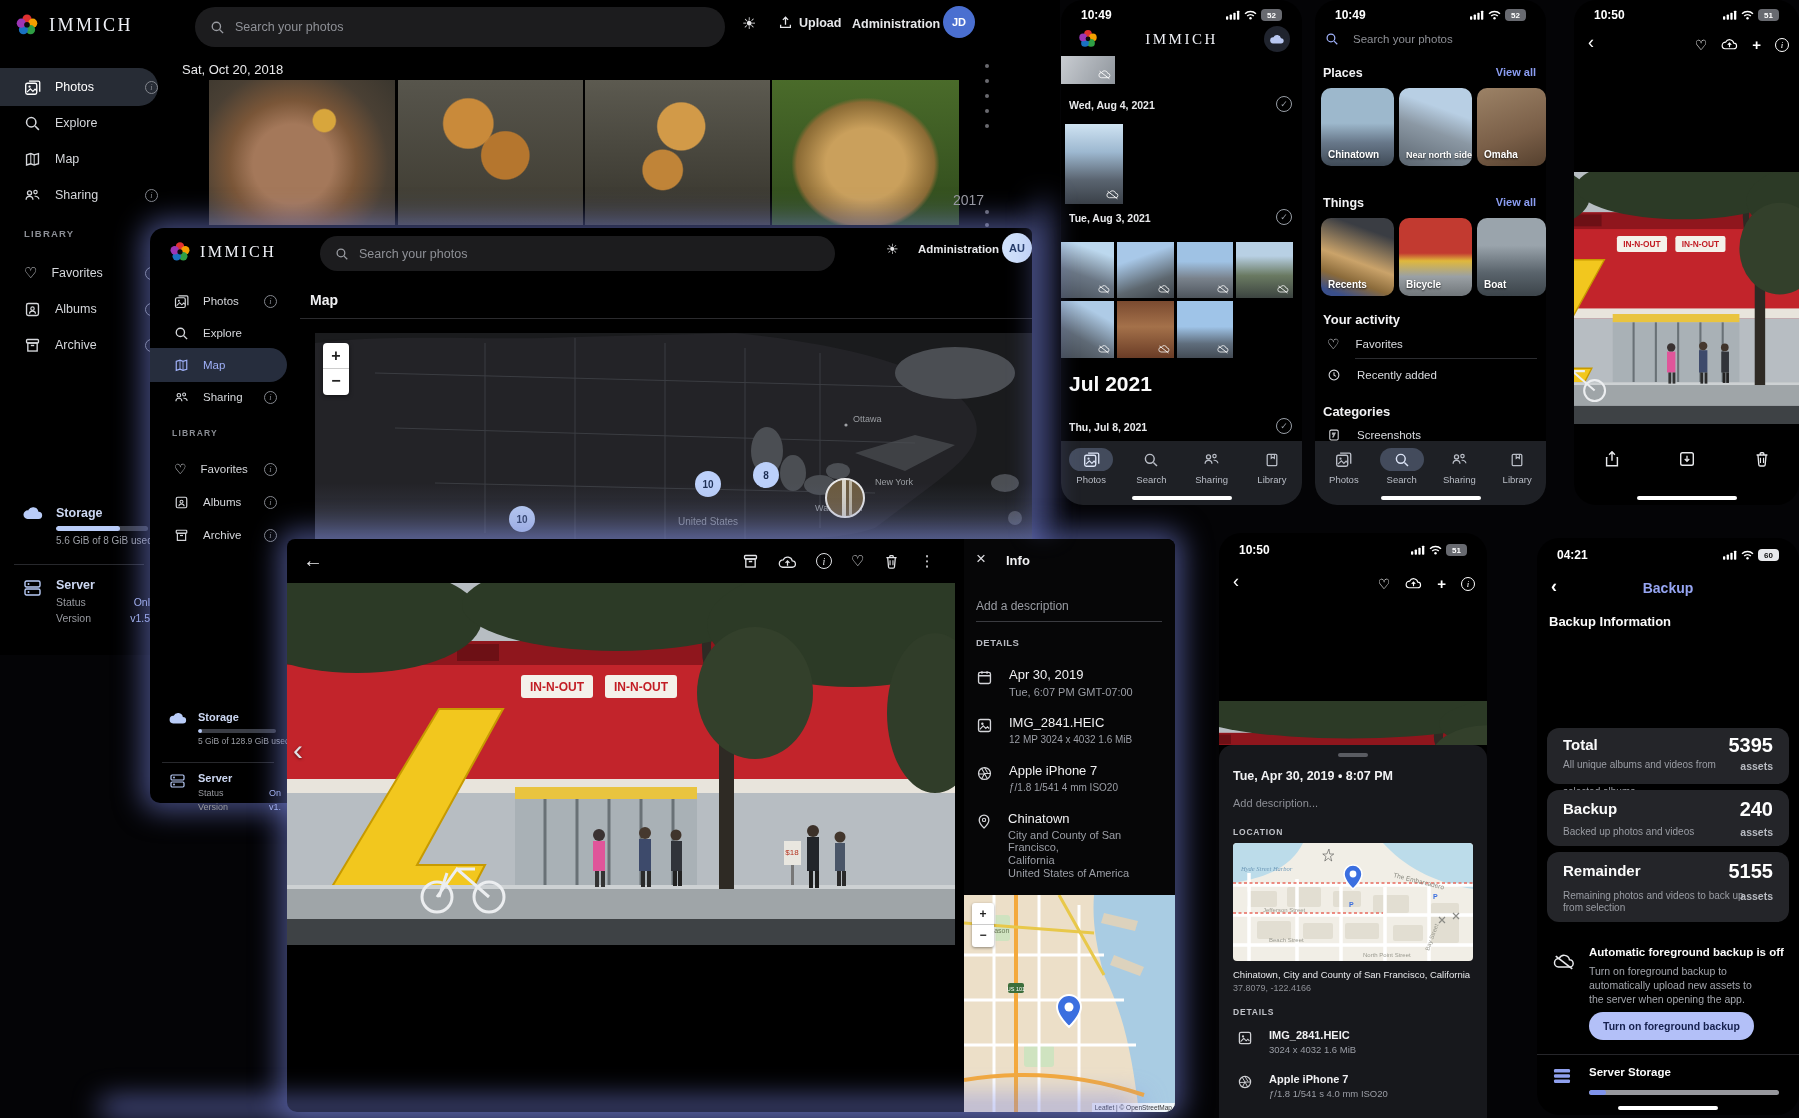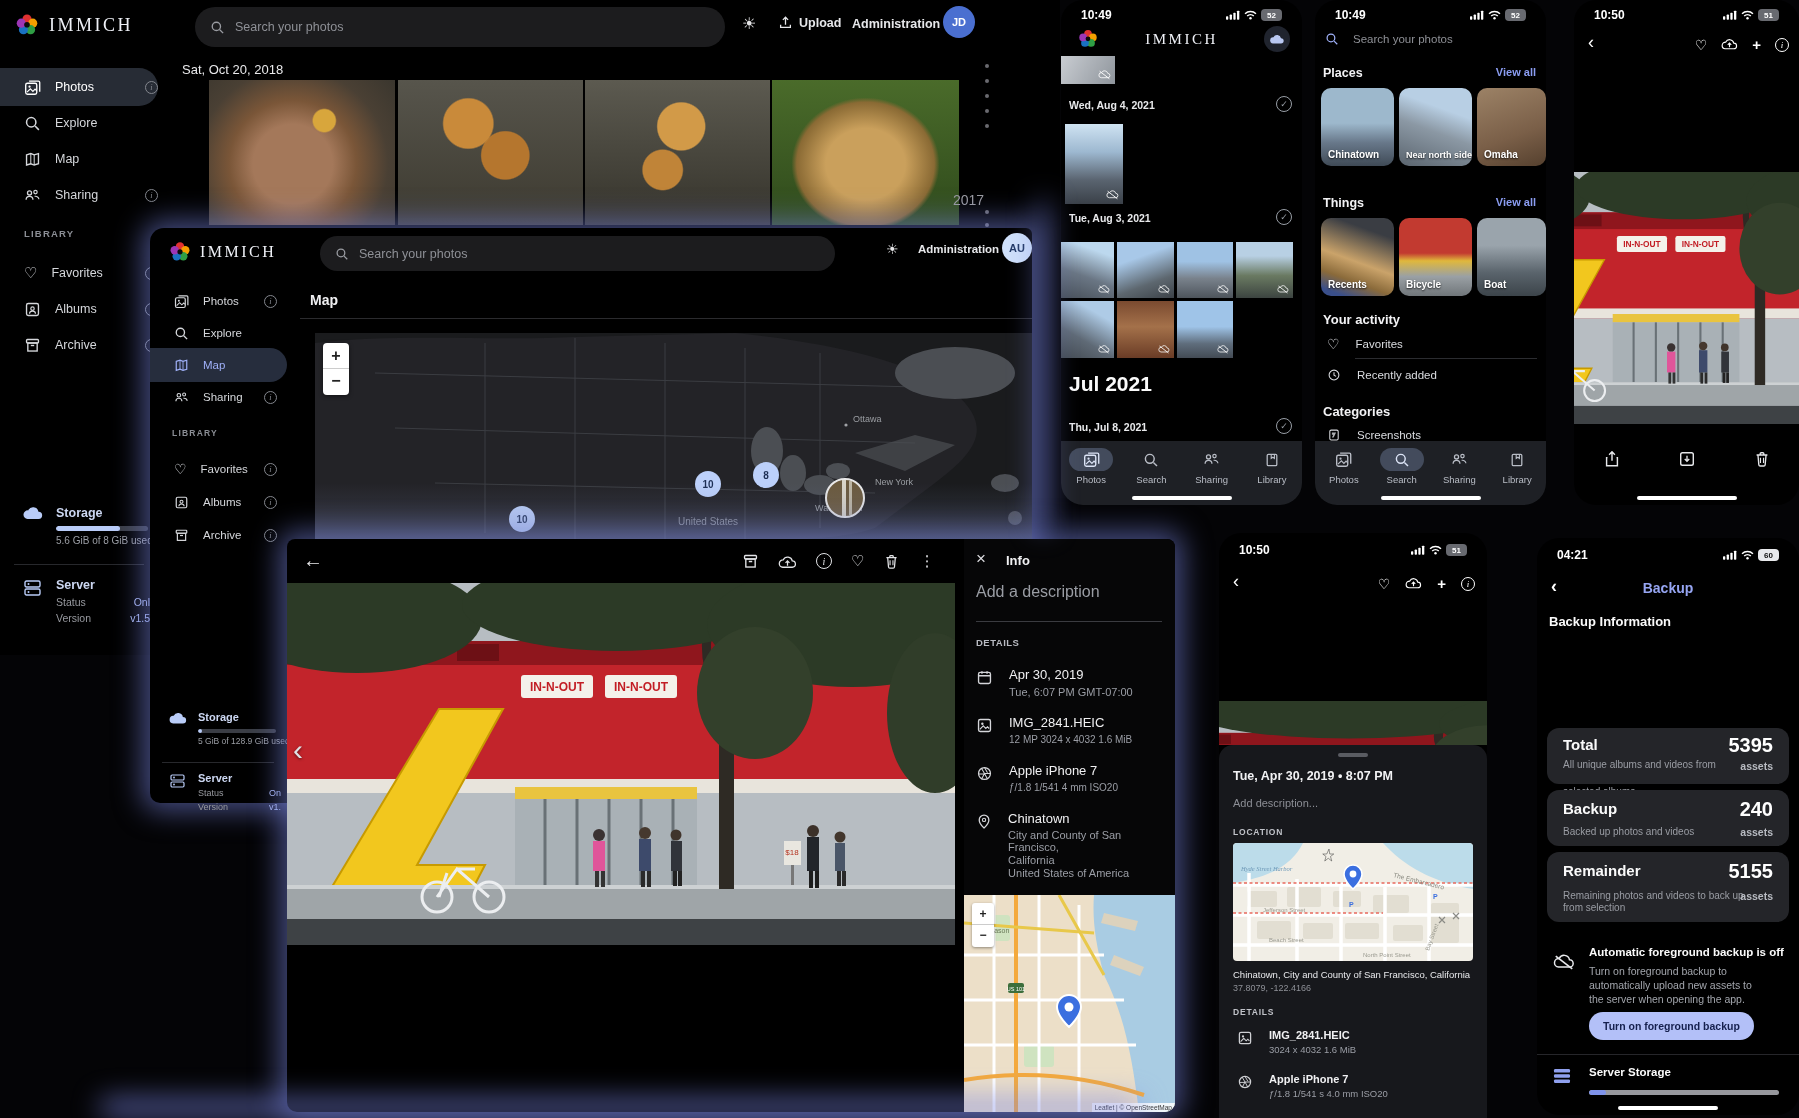--- a/index.html
+++ b/index.html
@@ -543,21 +543,21 @@
     <div class="abs" style="left:0;top:44px;width:668px;height:362px">
       <svg width="668" height="362">
           <use href="#scene-innout"></use>
         </svg>
       <span style="position:absolute;left:6px;top:150px;font-size:30px;color:#dfe2e6;text-shadow:0 1px 3px rgba(0,0,0,.6)">‹</span>
     </div>
 
     <div class="abs" style="left:677px;top:0;width:211px;height:573px;background:#060607">
       <span class="abs" style="left:12px;top:10px;font-size:17px;color:#dcdce0">×</span>
       <span class="abs" style="left:42px;top:14px;font-size:13px;font-weight:bold;color:#f0f0f2">Info</span>
-      <span class="abs" style="left:12px;top:44px;font-size:16px;color:#9a9da4">Add a description</span>
+      <span class="abs" style="left:12px;top:60px;font-size:12px;color:#9a9da4">Add a description</span>
       <div class="abs" style="left:12px;top:82px;width:186px;border-top:1px solid #3a3b40"></div>
       <span class="abs liblab" style="left:12px;top:98px;letter-spacing:.5px;color:#b9bbc2">DETAILS</span>
       <div class="mrow" style="left:12px;top:128px;width:190px">
         <svg width="17" height="17" style="color:#d5d6da;margin-top:2px">
             <use href="#i-calendar"></use>
           </svg>
         <div>
             <div class="t1">Apr 30, 2019</div>
             <div class="t2">Tue, 6:07 PM GMT-07:00</div>
           </div>

